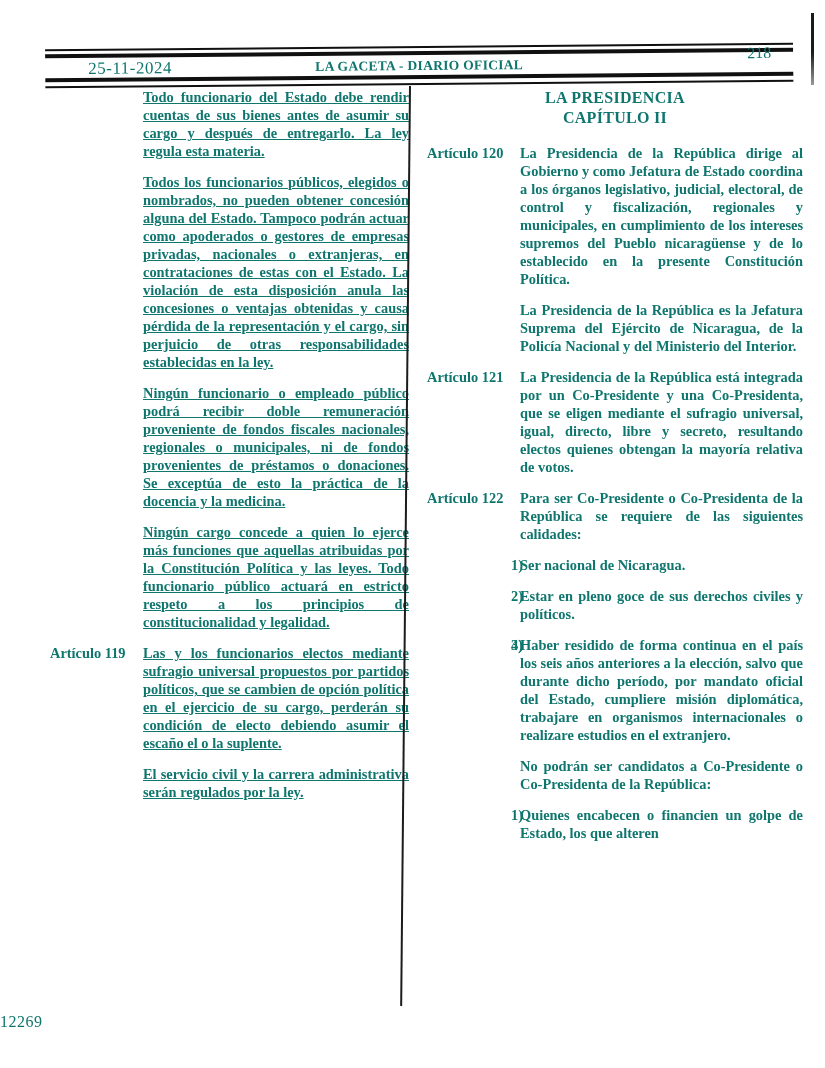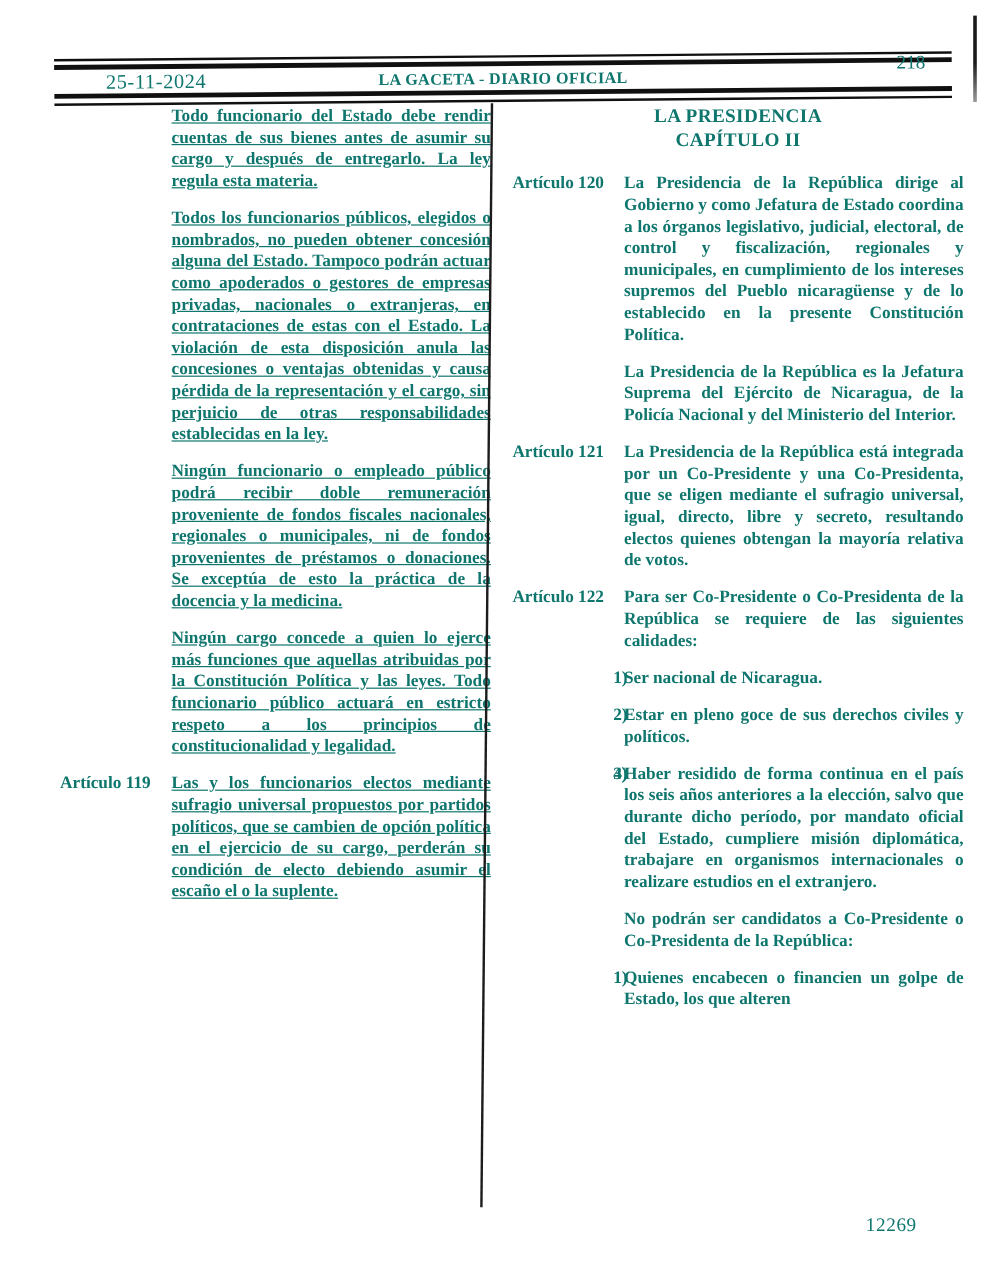--- a/index.html
+++ b/index.html
@@ -102,21 +102,21 @@
     margin-bottom: 16px;
     letter-spacing: 0.3px;
   }
 
   
   .footer {
     position: absolute;
     top: 1013px;
     left: 0;
     width: 764px;
-    text-align: right;
+    text-align: left;
     font-size: 16px;
     letter-spacing: 0.5px;
   }
 
   
   .scan-edge-mark {
     position: absolute;
     left: 811px;
     top: 13px;
     width: 3px;
@@ -141,20 +141,21 @@
     <div class="rule thin r4"></div>
   </div>
 
   <div class="content">
     <div class="col left" id="left-col">
         <div class="block paragraph-block"><span>Todo funcionario del Estado debe rendir cuentas de sus bienes antes de asumir su cargo y después de entregarlo. La ley regula esta materia.</span></div>
         <div class="block paragraph-block"><span>Todos los funcionarios públicos, elegidos o nombrados, no pueden obtener concesión alguna del Estado. Tampoco podrán actuar como apoderados o gestores de empresas privadas, nacionales o extranjeras, en contrataciones de estas con el Estado. La violación de esta disposición anula las concesiones o ventajas obtenidas y causa pérdida de la representación y el cargo, sin perjuicio de otras responsabilidades establecidas en la ley.</span></div>
         <div class="block paragraph-block"><span>Ningún funcionario o empleado público podrá recibir doble remuneración proveniente de fondos fiscales nacionales, regionales o municipales, ni de fondos provenientes de préstamos o donaciones. Se exceptúa de esto la práctica de la docencia y la medicina.</span></div>
         <div class="block paragraph-block"><span>Ningún cargo concede a quien lo ejerce más funciones que aquellas atribuidas por la Constitución Política y las leyes. Todo funcionario público actuará en estricto respeto a los principios de constitucionalidad y legalidad.</span></div>
         <div class="block article-block"><span class="article-label">Artículo 119</span><span>Las y los funcionarios electos mediante sufragio universal propuestos por partidos políticos, que se cambien de opción política en el ejercicio de su cargo, perderán su condición de electo debiendo asumir el escaño el o la suplente.</span></div>
+        <div class="block paragraph-block"><span>El servicio civil y la carrera administrativa serán regulados por la ley.</span></div>
       </div>
     <div class="divider"></div>
     <div class="col right" id="right-col">
         <div class="chapter-heading">
           <div>LA PRESIDENCIA</div>
           <div>CAPÍTULO II</div>
         </div>
         <div class="block article-block"><span class="article-label">Artículo 120</span><span>La Presidencia de la República dirige al Gobierno y como Jefatura de Estado coordina a los órganos legislativo, judicial, electoral, de control y fiscalización, regionales y municipales, en cumplimiento de los intereses supremos del Pueblo nicaragüense y de lo establecido en la presente Constitución Política.</span></div>
         <div class="block paragraph-block"><span>La Presidencia de la República es la Jefatura Suprema del Ejército de Nicaragua, de la Policía Nacional y del Ministerio del Interior.</span></div>
         <div class="block article-block"><span class="article-label">Artículo 121</span><span>La Presidencia de la República está integrada por un Co-Presidente y una Co-Presidenta, que se eligen mediante el sufragio universal, igual, directo, libre y secreto, resultando electos quienes obtengan la mayoría relativa de votos.</span></div>

